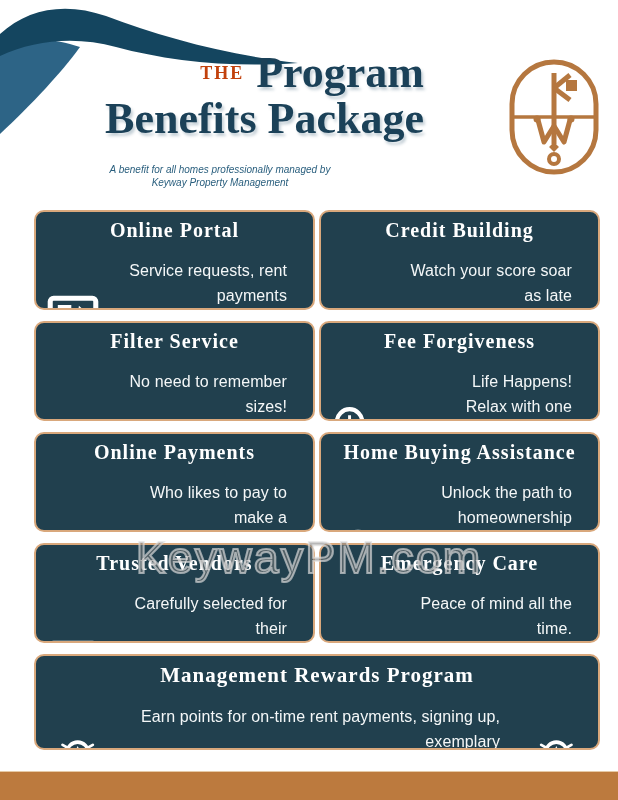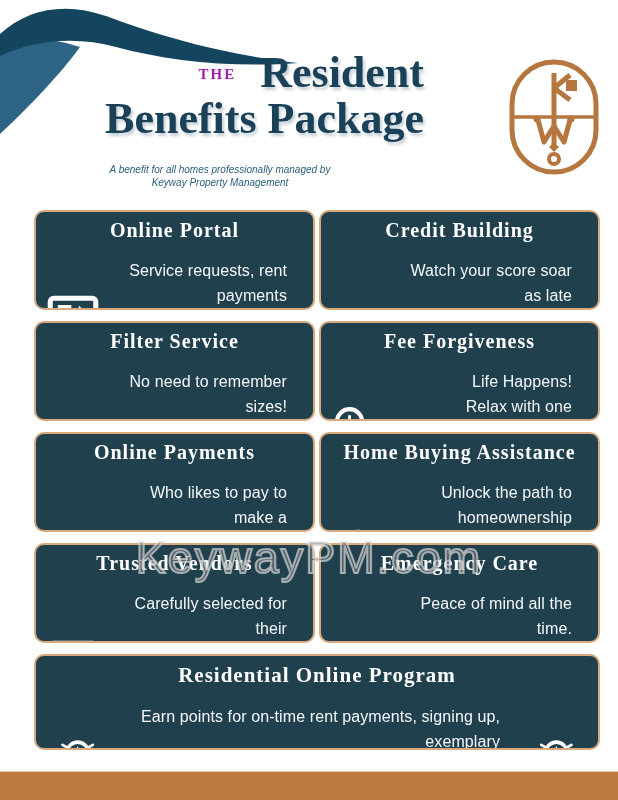--- a/index.html
+++ b/index.html
@@ -13,22 +13,22 @@
   .swoosh{position:absolute;top:0;left:0;pointer-events:none;}
 
   
   .title-block{
     position:absolute;top:50px;left:0;width:424px;text-align:right;
     font-family:"Liberation Serif",serif;font-weight:bold;color:#1b4158;
     text-shadow:2px 3px 3px rgba(23,69,94,.25);line-height:1.04;
   }
   .title-line1{font-size:44px;white-space:nowrap;}
   .the-label{
-    font-size:15px;letter-spacing:2px;color:#a21caf;
-    position:relative;top:-8px;margin-right:24px;text-shadow:none;
+    font-size:18px;letter-spacing:2px;color:#c2410c;
+    position:relative;top:-8px;margin-right:12px;text-shadow:none;
   }
   .title-line2{font-size:44px;white-space:nowrap;}
   .subtitle{
     position:absolute;top:163px;left:0;width:440px;text-align:center;
     font-style:italic;font-size:10px;color:#2a5f7e;line-height:1.3;
   }
 
   .logo{position:absolute;top:58px;left:508px;}
 
   
@@ -77,21 +77,21 @@
 <body>
 
 <div class="page">
 
   <svg class="swoosh" width="330" height="150" viewBox="0 0 330 150">
     <path d="M0 52 C22 38 48 36 80 47 C62 72 32 104 0 134 Z" fill="#2d6486"></path>
     <path d="M0 34 C28 8 66 2 106 16 C162 37 226 55 298 63 C232 68 168 61 116 47 C76 36 34 40 0 56 Z" fill="#14455f"></path>
   </svg>
 
   <div class="title-block">
-    <div class="title-line1"><span class="the-label">THE</span><span>Resident</span></div>
+    <div class="title-line1"><span class="the-label">THE</span><span>Program</span></div>
     <div class="title-line2">Benefits Package</div>
   </div>
   <div class="subtitle">
     <div>A benefit for all homes professionally managed by</div>
     <div>Keyway Property Management</div>
   </div>
 
   <svg class="logo" width="92" height="118" viewBox="0 0 92 118" fill="none" stroke="#b5773f">
     <rect x="4" y="4" width="84" height="110" rx="42" stroke-width="5"></rect>
     <line x1="4" y1="59" x2="88" y2="59" stroke-width="3.5"></line>
@@ -258,21 +258,21 @@
             <path d="M4 24 h9 M8 32 h7 M3 40 h7" stroke="#fff" stroke-width="4" stroke-linecap="round"></path>
           </svg>
         </span>
         <p>Peace of mind all the time.
 Live personal to answer your
 emergency service request</p>
       </div>
     </section>
 
     <section class="card wide">
-      <h2>Residential Online Program</h2>
+      <h2>Management Rewards Program</h2>
       <div class="row">
         <span class="icon">
           <svg width="64" height="58" viewBox="0 0 72 64">
             <circle cx="30" cy="16" r="12" fill="none" stroke="#fff" stroke-width="4"></circle>
             <path d="M30 8.5 l2.3 4.6 5 .7 -3.6 3.5 .9 5 -4.6 -2.4 -4.6 2.4 .9 -5 -3.6 -3.5 5 -.7 z" fill="#fff"></path>
             <path d="M13 7 l5 3 M47 7 l-5 3 M11 18 h6 M49 18 h-6" stroke="#fff" stroke-width="3" stroke-linecap="round"></path>
             <path d="M4 48 C10 38 22 34 32 38 L48 44 C52 45.5 51 50 47 50 L38 50 C45 52 51 52 56 50 L56 57 C40 64 17 62 4 53 Z" fill="#fff"></path>
             <rect x="59" y="38" width="7" height="22" rx="2" fill="#fff"></rect>
           </svg>
         </span>

